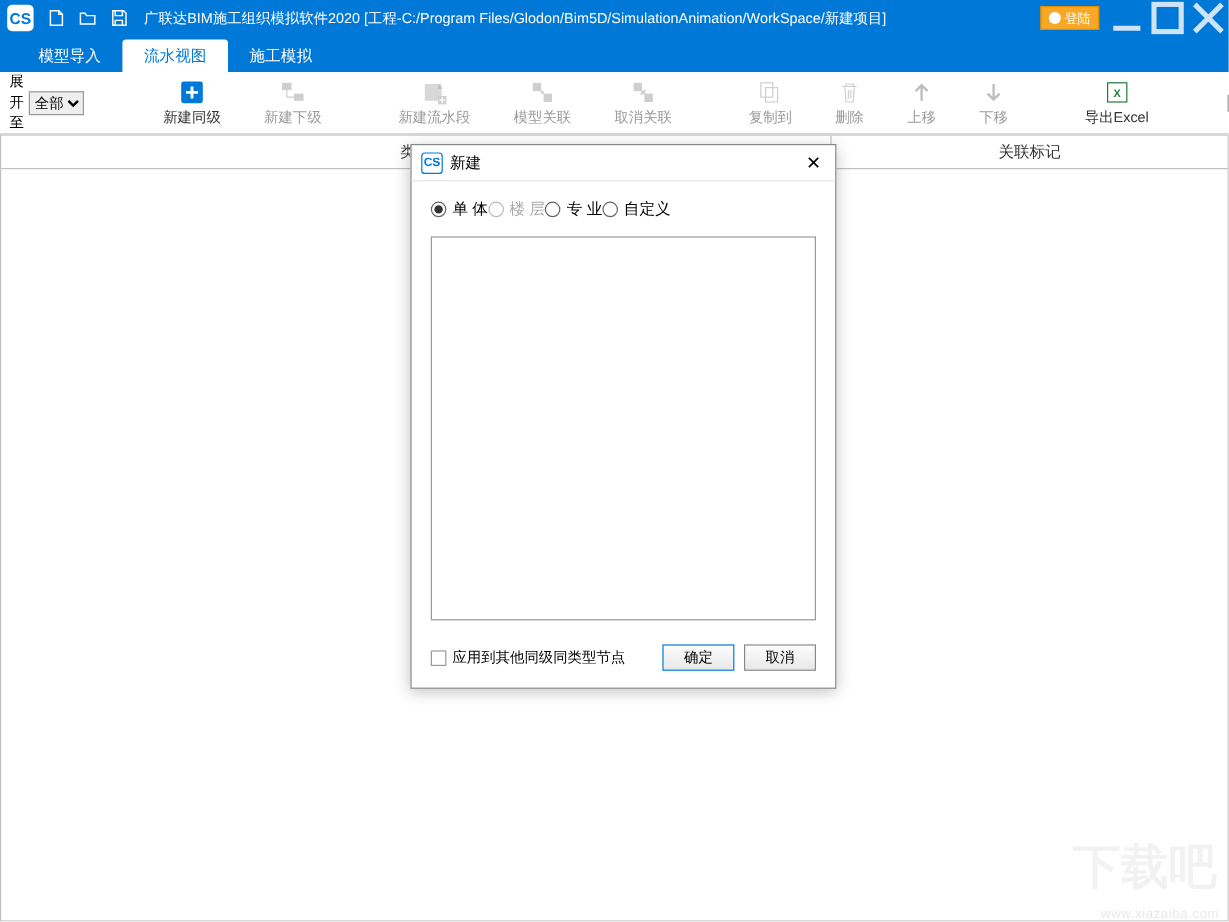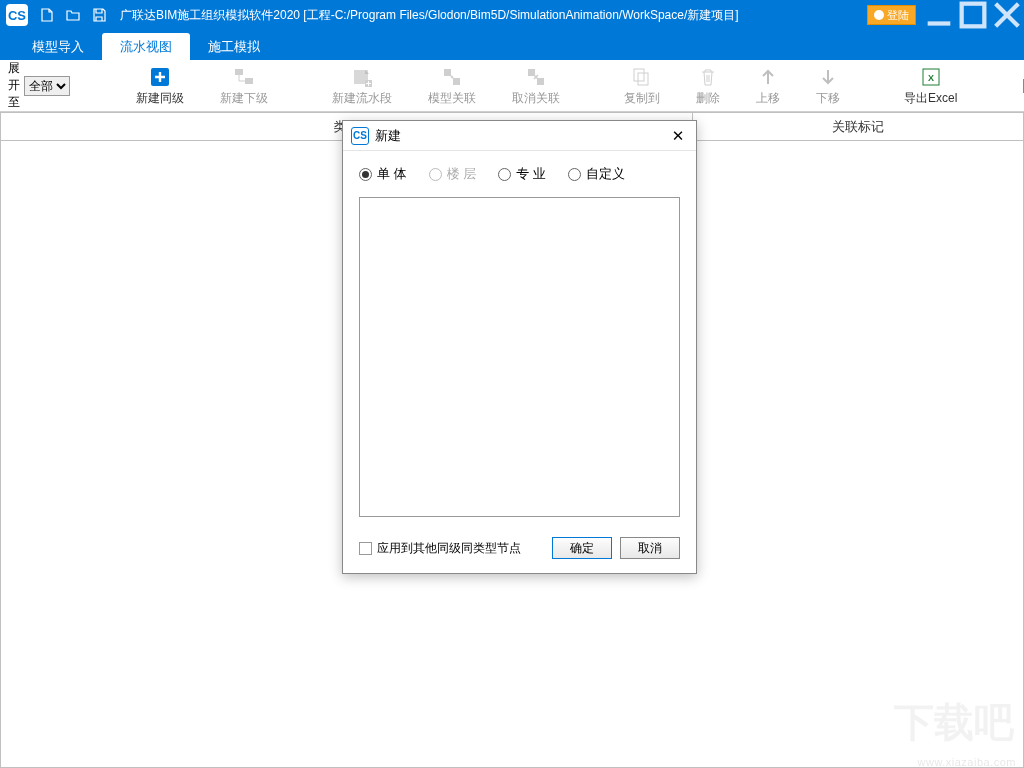--- a/index.html
+++ b/index.html
@@ -41,21 +41,21 @@
 .grid-header .col.c3 { width: 330px; }
 
 .dialog { position: absolute; left: 342px; top: 120px; width: 355px; background: #fff; border: 1px solid #888; box-shadow: 0 3px 12px rgba(0,0,0,0.25); }
 .dialog .dlg-title { height: 30px; display: flex; align-items: center; padding: 0 8px; border-bottom: 1px solid #e5e5e5; }
 .dialog .dlg-title .dlg-icon { width: 18px; height: 18px; background: #fff; border: 1px solid #0078d7; border-radius: 3px; display: flex; align-items: center; justify-content: center; margin-right: 6px; }
 .dialog .dlg-title .dlg-icon span { color: #0078d7; font-weight: bold; font-size: 10px; }
 .dialog .dlg-title .dlg-text { font-size: 13px; flex: 1; }
 .dialog .dlg-close { width: 20px; height: 20px; display: flex; align-items: center; justify-content: center; cursor: pointer; font-size: 15px; }
 .dialog .dlg-body { padding: 14px 16px 10px; }
 .dialog .type-label { font-size: 13px; margin-bottom: 10px; }
-.dialog .radios { display: flex; gap: 22px; margin-bottom: 14px; }
+.dialog .radios { display: flex; margin-bottom: 14px; }
 .dialog .radio { display: flex; align-items: center; font-size: 13px; cursor: pointer; }
 .dialog .radio .rb { width: 13px; height: 13px; border: 1px solid #666; border-radius: 50%; margin-right: 5px; display: flex; align-items: center; justify-content: center; }
 .dialog .radio.selected .rb::after { content: ""; width: 7px; height: 7px; background: #333; border-radius: 50%; }
 .dialog .radio.dim { color: #aaa; }
 .dialog .radio.dim .rb { border-color: #bbb; }
 .dialog .listbox { height: 320px; border: 1px solid #999; background: #fff; }
 .dialog .dlg-footer { padding: 10px 16px 14px; display: flex; align-items: center; }
 .dialog .apply-cb { display: flex; align-items: center; font-size: 12px; flex: 1; }
 .dialog .apply-cb .cb { width: 13px; height: 13px; border: 1px solid #999; margin-right: 5px; }
 .dialog .dlg-btn { width: 60px; height: 22px; border: 1px solid #888; background: linear-gradient(#fdfdfd,#e8e8e8); font-size: 12px; margin-left: 8px; cursor: pointer; display: flex; align-items: center; justify-content: center; }

